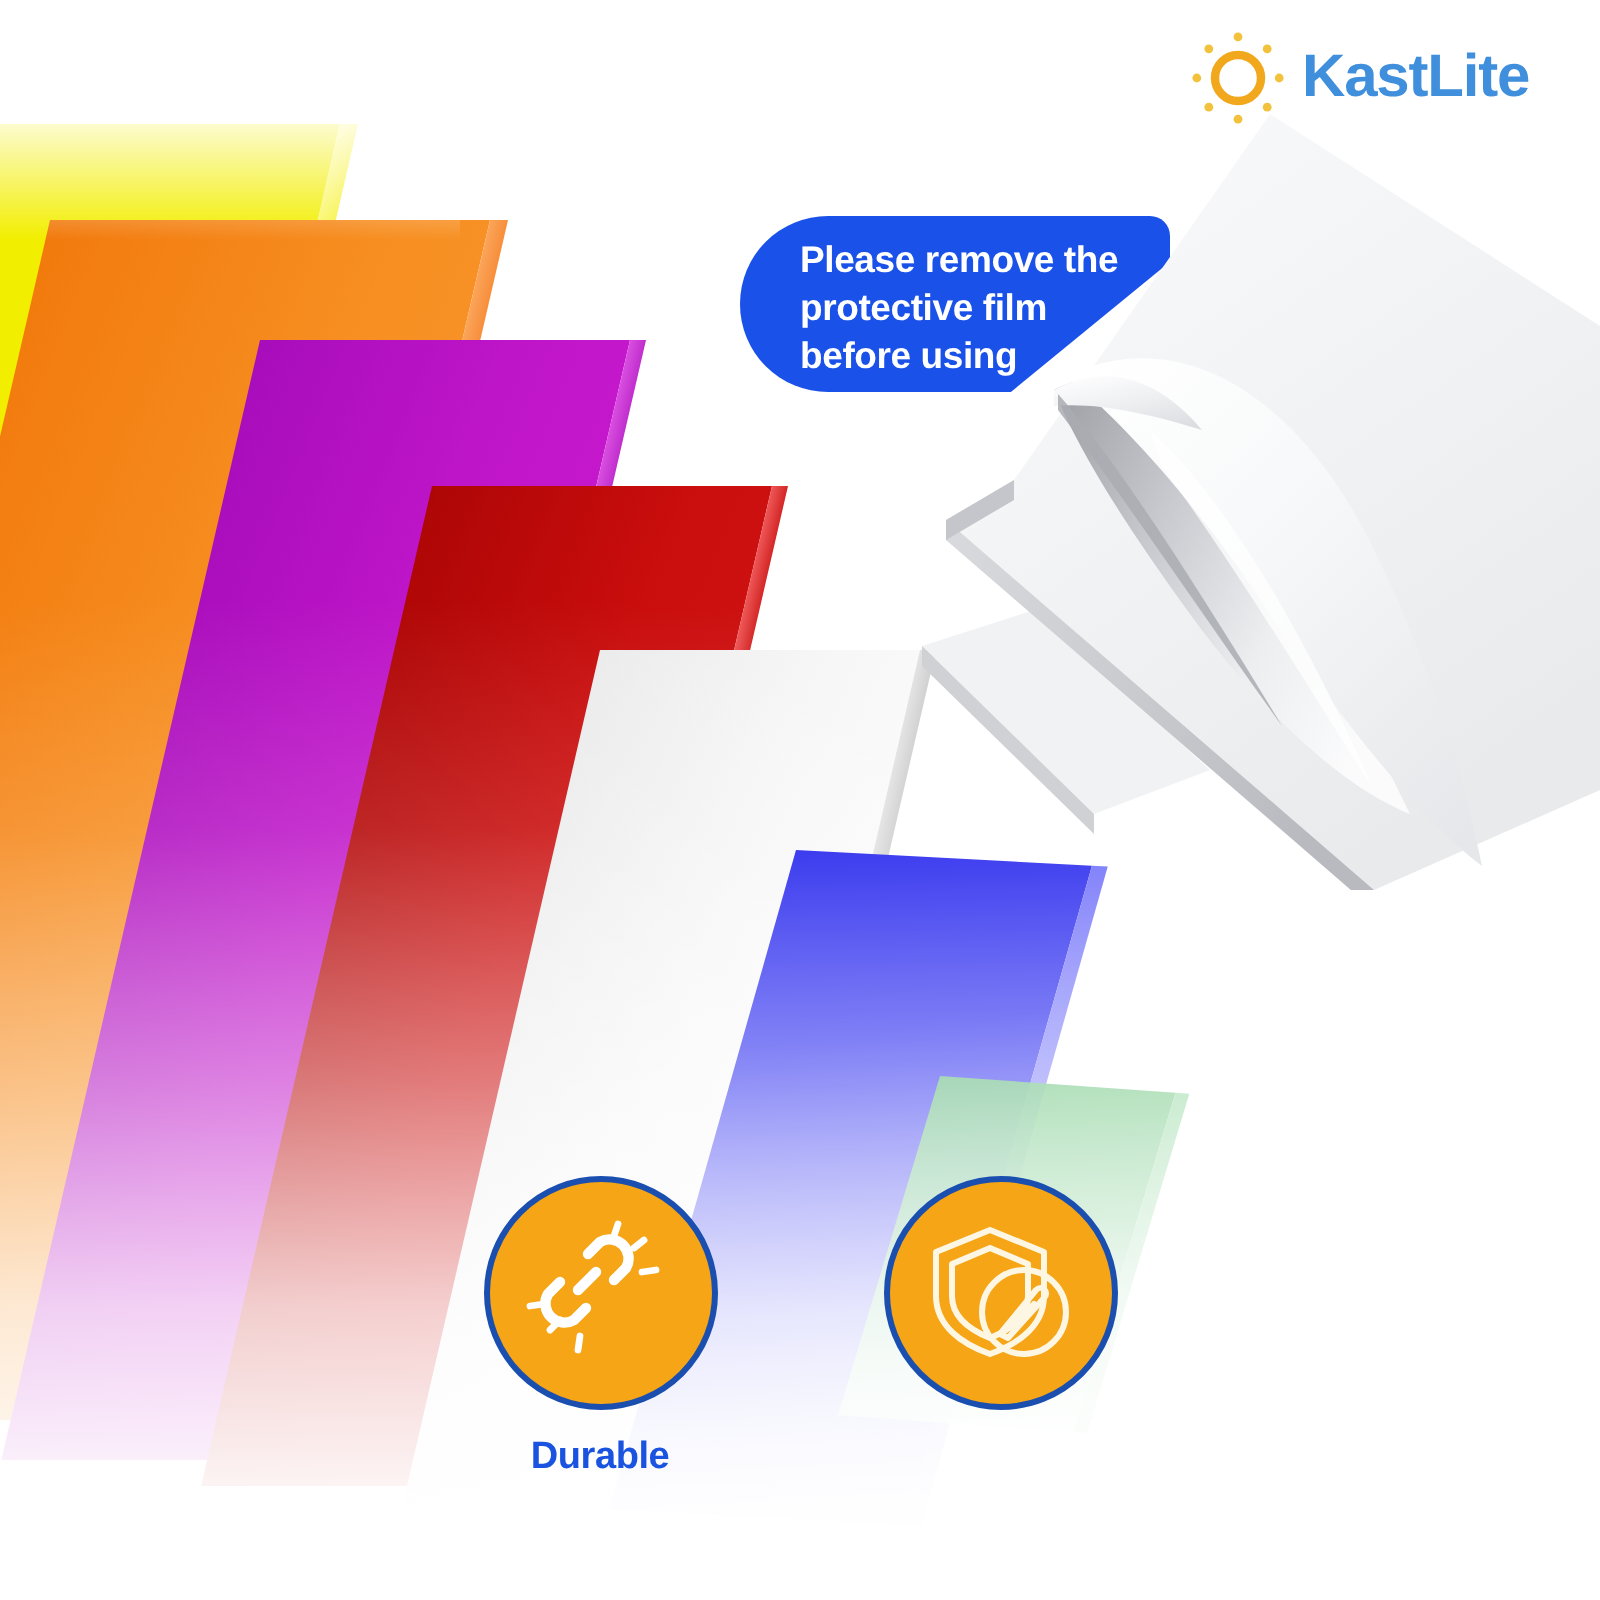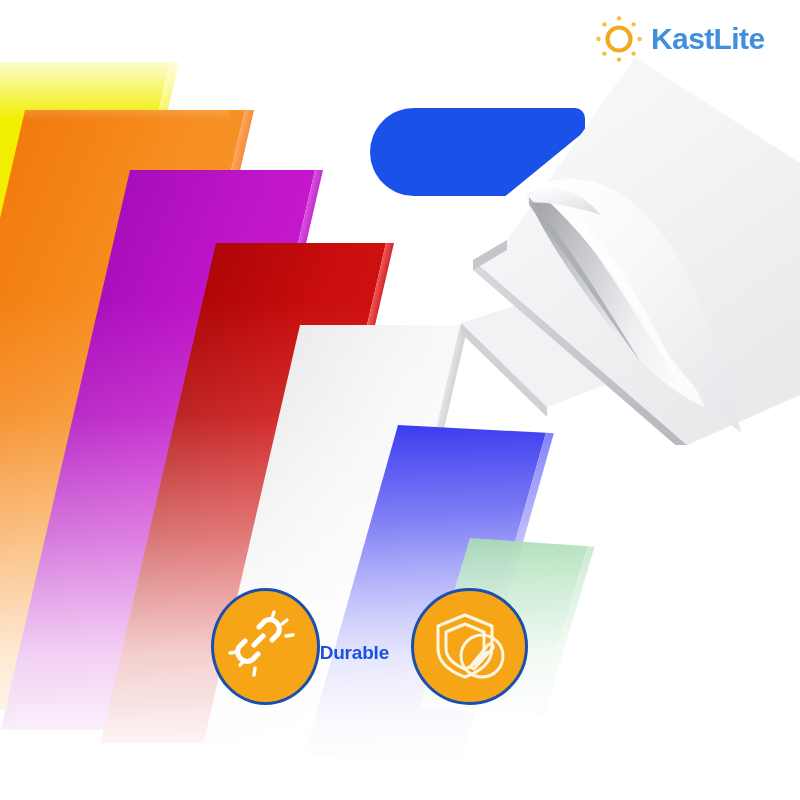--- a/index.html
+++ b/index.html
@@ -115,21 +115,21 @@
     position: absolute;
     left: 0; top: 588px;
     width: 800px;
     display: flex;
     justify-content: center;
     gap: 22px;
   }
   .feature {
     width: 178px;
     display: flex;
-    flex-direction: row;
+    flex-direction: column;
     align-items: center;
   }
   .feature-circle {
     width: 117px; height: 117px;
     border-radius: 50%;
     background: #f5a516;
     border: 3px solid #1a4fb0;
     box-sizing: border-box;
     display: flex;
     align-items: center;
@@ -187,20 +187,25 @@
       <div class="face" style="background:linear-gradient(170deg,#63c176 0%,#8fd49e 45%,#d3efda 85%,#f1faf3 100%);"></div>
       <div class="edge" style="right:-7px; width:7px; background:linear-gradient(170deg,#93d8a0,#d9f0de);"></div>
     </div>
 
     <div id="corner-fade-left"></div>
     <div id="sheet-fade"></div>
   </div>
 
   <div id="callout-wrap">
     <div id="callout"></div>
+    <div id="callout-text">
+      <span>Please remove the</span>
+      <span>protective film</span>
+      <span>before using</span>
+    </div>
   </div>
 
   <div id="clear-sheet-group">
     <svg width="345" height="390" viewBox="0 0 345 390">
       <defs>
         <linearGradient id="gClearFace" x1="0" y1="0" x2="0.6" y2="1">
           <stop offset="0%" stop-color="#fbfbfc"></stop>
           <stop offset="45%" stop-color="#f3f4f6"></stop>
           <stop offset="100%" stop-color="#e9eaec"></stop>
         </linearGradient>

